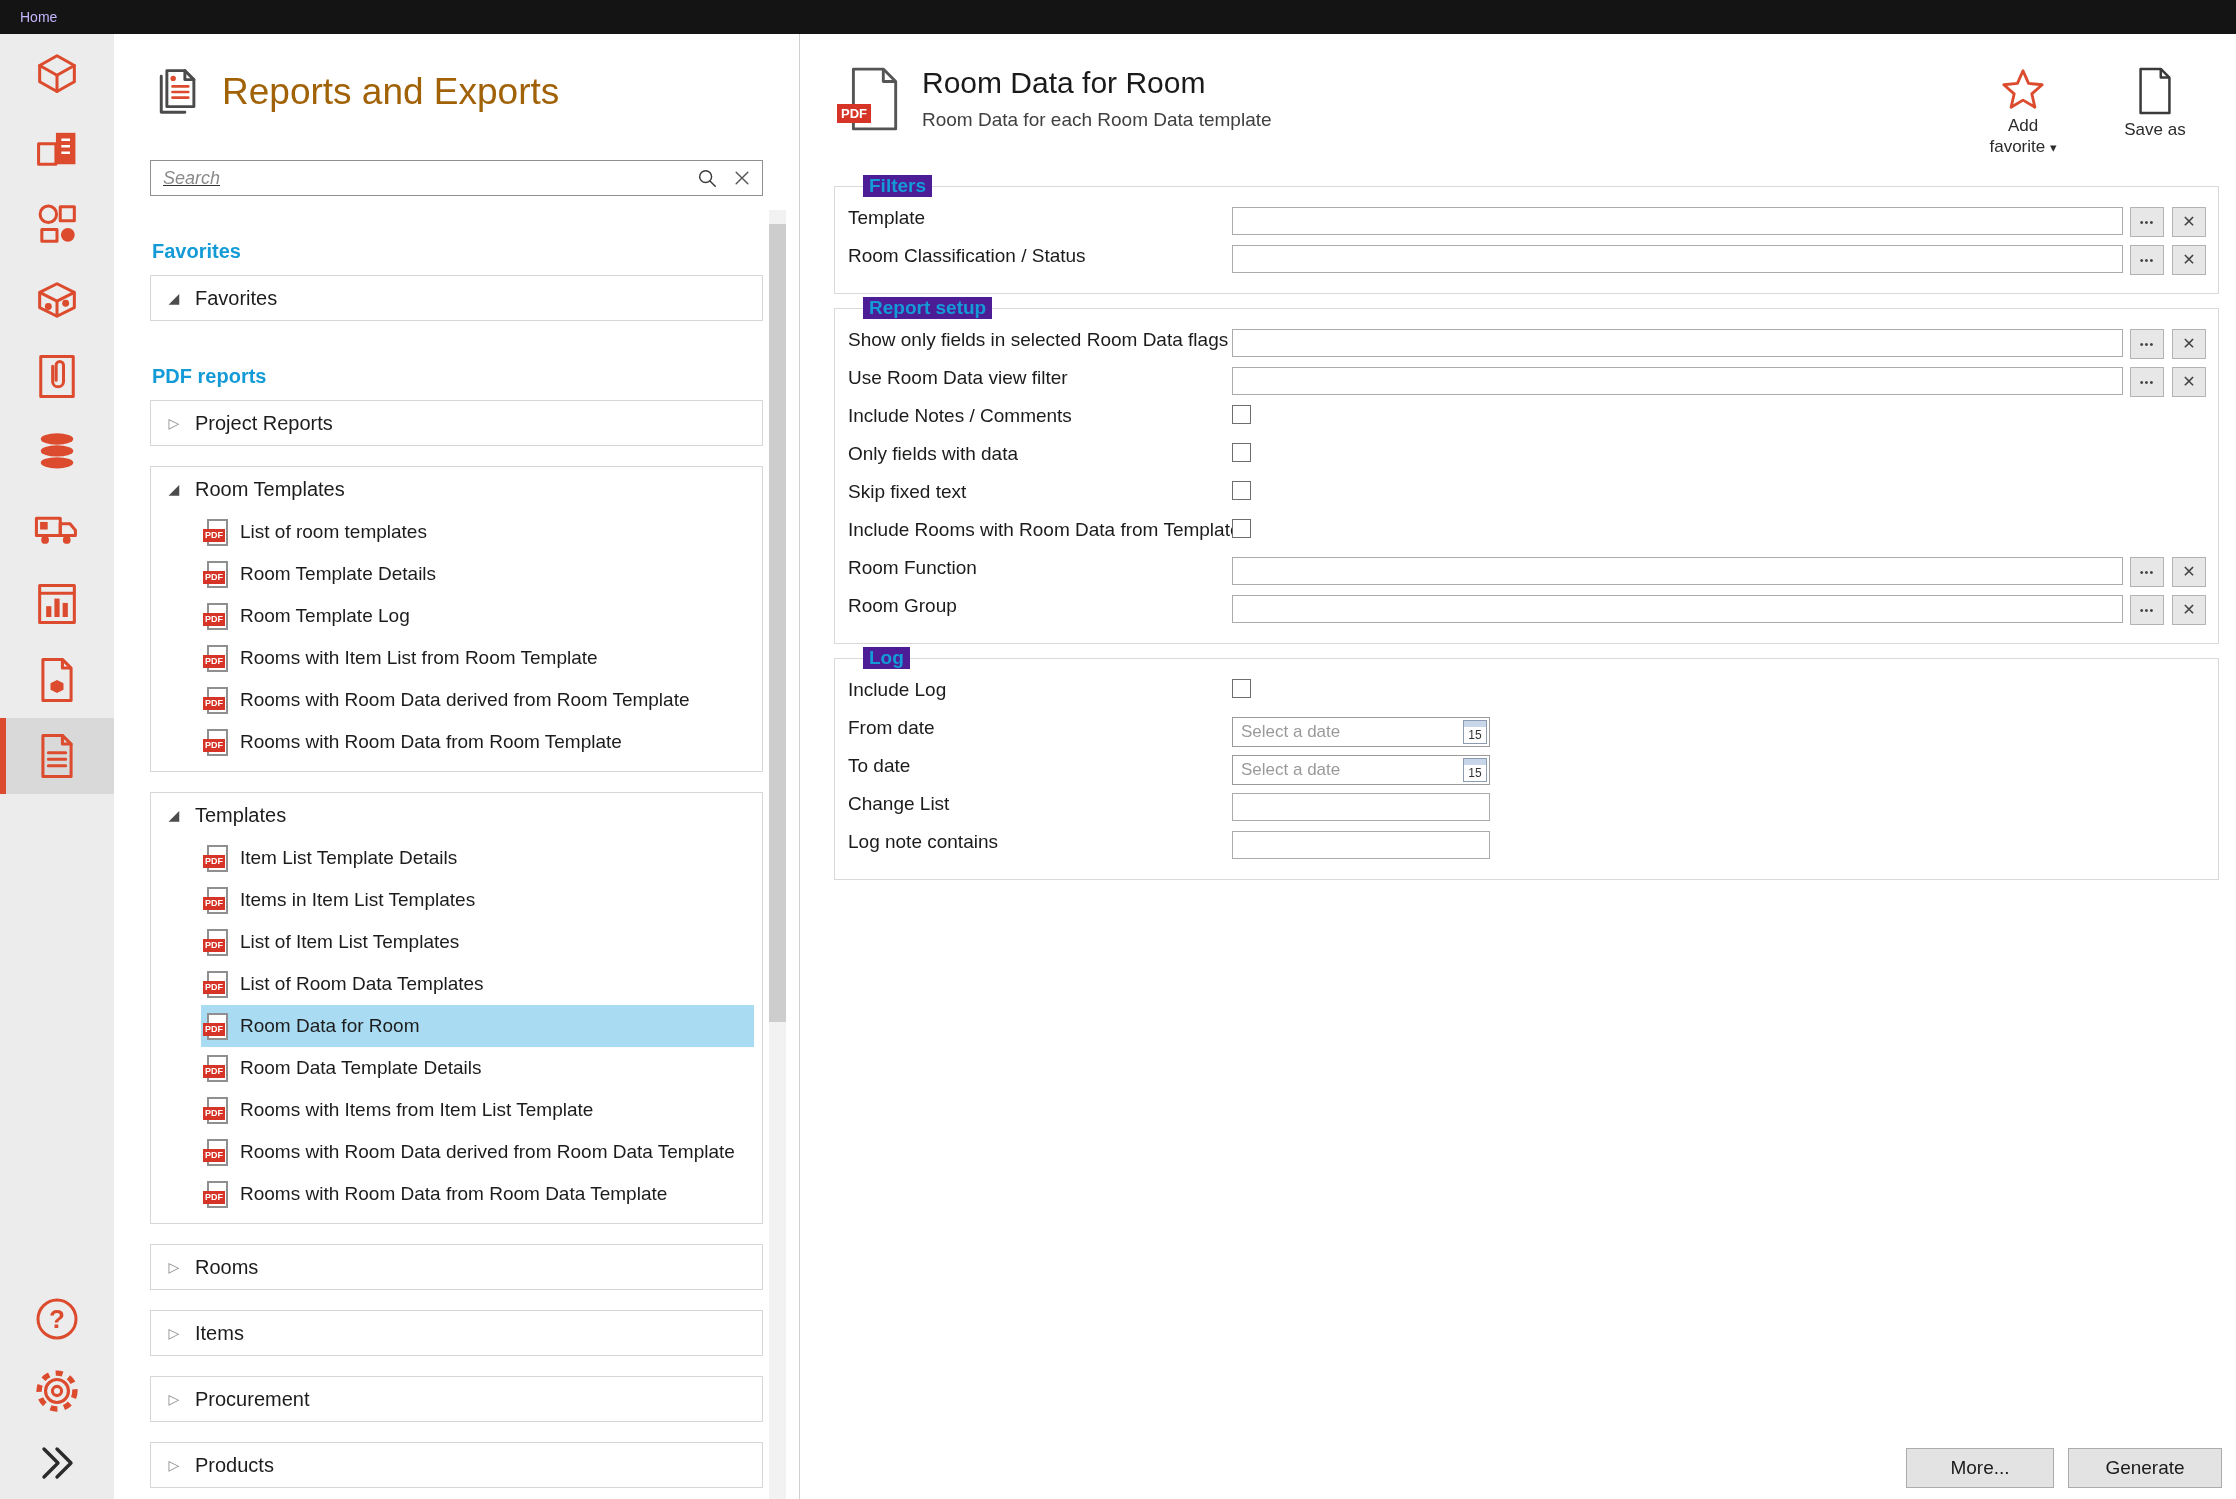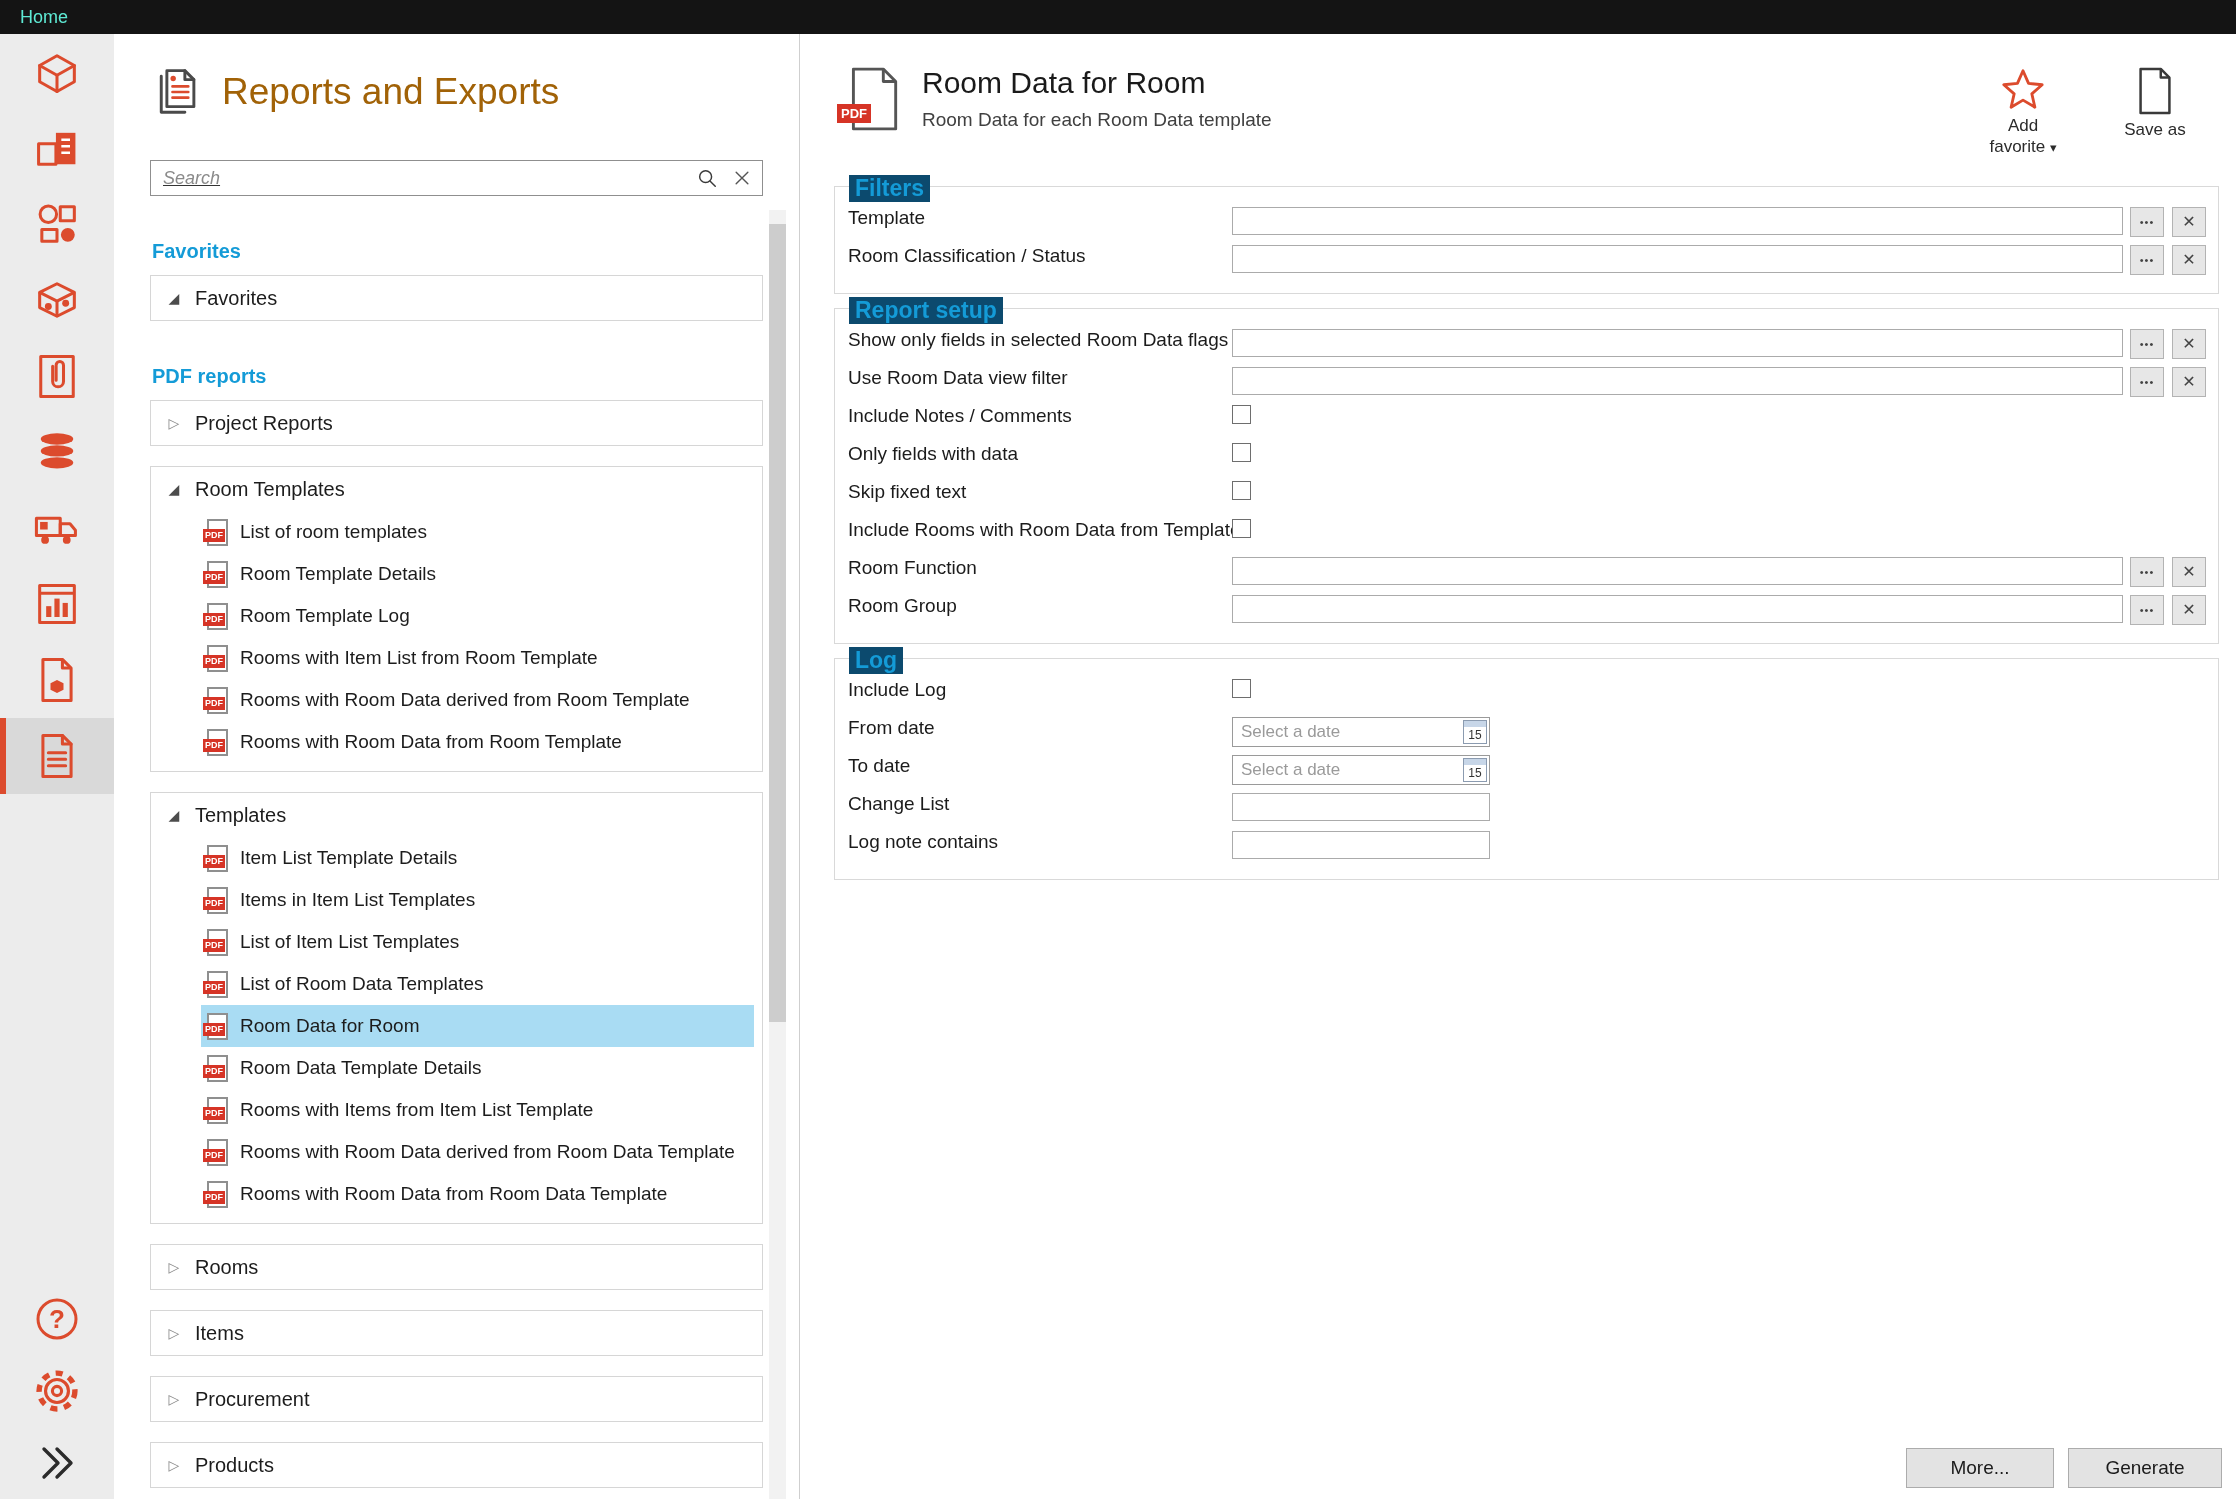--- a/index.html
+++ b/index.html
@@ -5,22 +5,22 @@
   :root{
     --red:#DC4B2D;
     --blue:#149BD7;
     --sel:#A9DCF3;
   }
   *{box-sizing:border-box;}
   body{margin:0;font-family:"Liberation Sans",sans-serif;background:#fff;}
   .stage{width:2236px;height:1499px;position:relative;background:#fff;overflow:hidden;}
 
   
-  .topbar{position:absolute;top:0;left:0;right:0;height:34px;background:#141414;color:#5eead4;
-    display:flex;align-items:center;padding-left:20px;font-size:18px;}
+  .topbar{position:absolute;top:0;left:0;right:0;height:34px;background:#141414;color:#c4b5fd;
+    display:flex;align-items:center;padding-left:20px;font-size:14px;}
 
   .layout{position:absolute;top:34px;left:0;right:0;bottom:0;display:flex;}
 
   
   .sidebar{width:114px;background:#ececec;display:flex;flex-direction:column;flex-shrink:0;}
   .side-item{height:76px;display:flex;align-items:center;justify-content:center;position:relative;cursor:pointer;}
   .side-item.active{background:#d9d9d9;box-shadow:inset 6px 0 0 var(--red);}
   .side-item.bottom{height:72px;}
   .side-push{margin-top:auto;}
 
@@ -56,22 +56,22 @@
   .main-title{font-size:30px;color:#1a1a1a;margin:0;line-height:1.15;font-weight:normal;}
   .main-subtitle{font-size:19px;color:#404040;margin-top:8px;}
   .actions{margin-left:auto;display:flex;align-items:flex-start;gap:46px;padding-right:8px;}
   .action{display:flex;flex-direction:column;align-items:center;width:86px;cursor:pointer;}
   .action-label{font-size:17px;color:#2b2b2b;text-align:center;line-height:1.25;margin-top:3px;}
   .caret{font-size:13px;color:#2b2b2b;}
 
   
   .fs{position:relative;border:1px solid #d9d9d9;margin:0 17px 14px 34px;padding:20px 12px 10px 13px;}
   .fs.first{margin-top:28px;}
-  .fs-legend{position:absolute;top:-12px;left:14px;background:#0c4a6e;padding:0 6px;color:var(--blue);
-    font-weight:bold;font-size:23px;}
+  .fs-legend{position:absolute;top:-12px;left:28px;background:#4c1d95;padding:0 6px;color:var(--blue);
+    font-weight:bold;font-size:19px;}
   .frow{display:flex;align-items:flex-start;height:38px;}
   .flabel{width:384px;font-size:19px;color:#1b1b1b;flex-shrink:0;white-space:nowrap;}
   .lookup-input{width:891px;height:28px;border:1px solid #ababab;font-size:18px;padding:0 8px;outline:none;}
   .mini-btn{width:34px;height:30px;margin-left:7px;background:#e7e7e7;border:1px solid #b3b3b3;
     display:flex;align-items:center;justify-content:center;color:#444;cursor:pointer;flex-shrink:0;}
   .mini-btn.dots{font-size:11px;letter-spacing:1px;}
   .mini-btn.clear{font-size:16px;margin-left:8px;}
   .cb{width:19px;height:19px;border:1px solid #6e6e6e;background:#fff;cursor:pointer;flex-shrink:0;}
   .date-wrap{position:relative;width:258px;}
   .date-input{width:100%;height:30px;border:1px solid #9a9a9a;padding:0 34px 0 8px;font-size:17px;color:#333;outline:none;}

